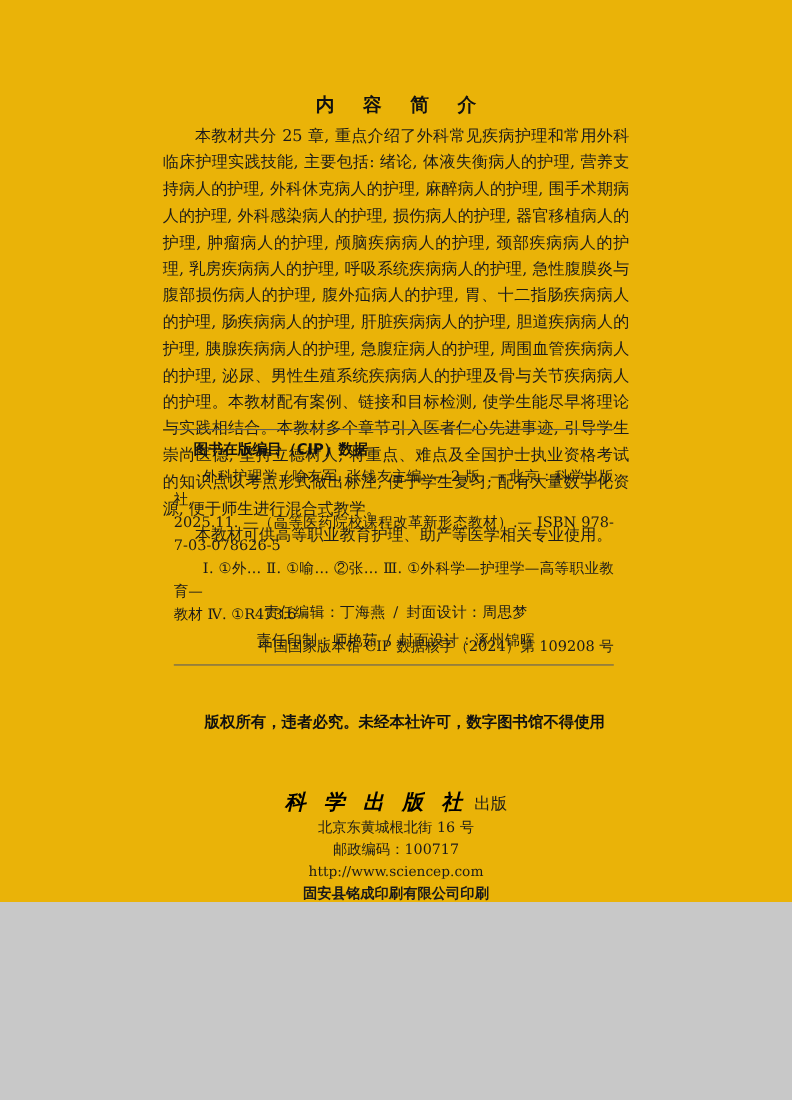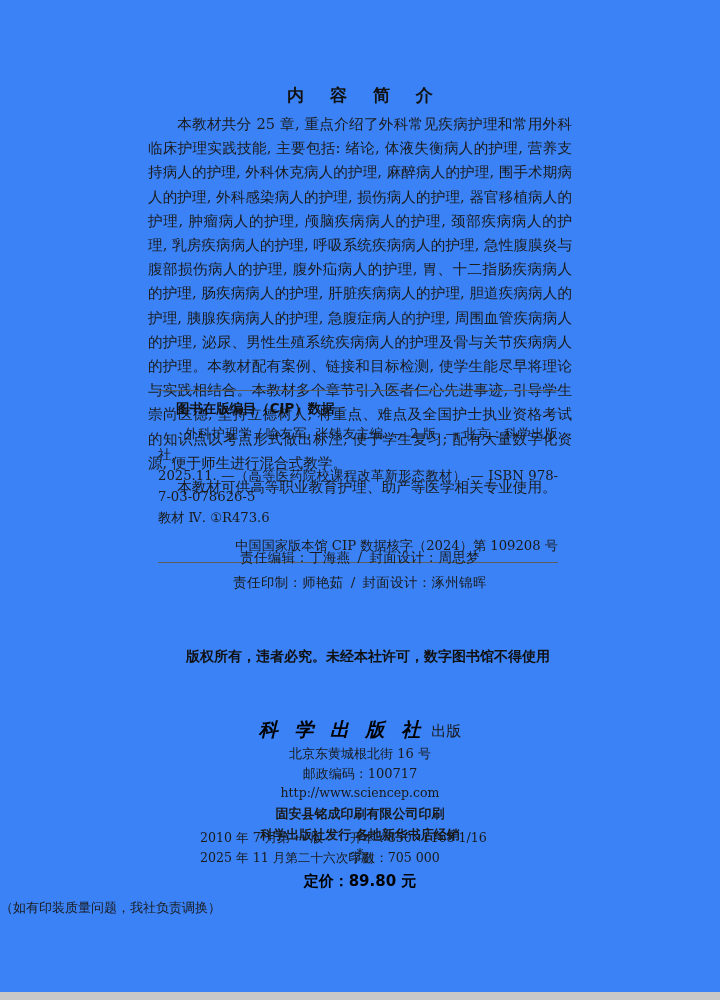--- a/index.html
+++ b/index.html
@@ -7,23 +7,23 @@
     margin: 0;
     padding: 0;
     background: #c8c8c8;
   }
   body {
     font-family: "DejaVu Serif", "Liberation Serif", serif;
   }
   #page {
     position: relative;
     width: 720px;
-    height: 992px;
+    height: 820px;
     margin: 0 auto;
-    background: #3b82f6;
+    background: #eab308;
     overflow: hidden;
     color: #1a1a1a;
   }
 
   
   .section-title {
     text-align: center;
     font-family: "DejaVu Sans", "Liberation Sans", sans-serif;
     font-weight: bold;
     font-size: 17px;
@@ -226,20 +226,21 @@
     <p>本教材共分 25 章, 重点介绍了外科常见疾病护理和常用外科临床护理实践技能, 主要包括: 绪论, 体液失衡病人的护理, 营养支持病人的护理, 外科休克病人的护理, 麻醉病人的护理, 围手术期病人的护理, 外科感染病人的护理, 损伤病人的护理, 器官移植病人的护理, 肿瘤病人的护理, 颅脑疾病病人的护理, 颈部疾病病人的护理, 乳房疾病病人的护理, 呼吸系统疾病病人的护理, 急性腹膜炎与腹部损伤病人的护理, 腹外疝病人的护理, 胃、十二指肠疾病病人的护理, 肠疾病病人的护理, 肝脏疾病病人的护理, 胆道疾病病人的护理, 胰腺疾病病人的护理, 急腹症病人的护理, 周围血管疾病病人的护理, 泌尿、男性生殖系统疾病病人的护理及骨与关节疾病病人的护理。本教材配有案例、链接和目标检测, 使学生能尽早将理论与实践相结合。本教材多个章节引入医者仁心先进事迹, 引导学生崇尚医德, 坚持立德树人; 将重点、难点及全国护士执业资格考试的知识点以考点形式做出标注, 便于学生复习; 配有大量数字化资源, 便于师生进行混合式教学。</p>
     <p>本教材可供高等职业教育护理、助产等医学相关专业使用。</p>
   </div>
 
   <div class="cip-block">
     <div class="rule"></div>
     <div class="cip-heading">图书在版编目（CIP）数据</div>
     <div class="cip-body">
       <span class="ln ind">外科护理学 / 喻友军, 张钱友主编. — 2 版. — 北京：科学出版社,</span>
       <span class="ln">2025.11. —（高等医药院校课程改革新形态教材）.— ISBN 978-7-03-078626-5</span>
+      <span class="ln ind">Ⅰ. ①外… Ⅱ. ①喻… ②张… Ⅲ. ①外科学—护理学—高等职业教育—</span>
       <span class="ln">教材 Ⅳ. ①R473.6</span>
     </div>
     <div class="cip-number">中国国家版本馆 CIP 数据核字（2024）第 109208 号</div>
     <div class="rule"></div>
   </div>
 
   <div class="credits">
     <span class="line">
       <span>责任编辑：</span><span>丁海燕</span><span class="sep">/</span><span>封面设计：</span><span>周思梦</span>
     </span>

